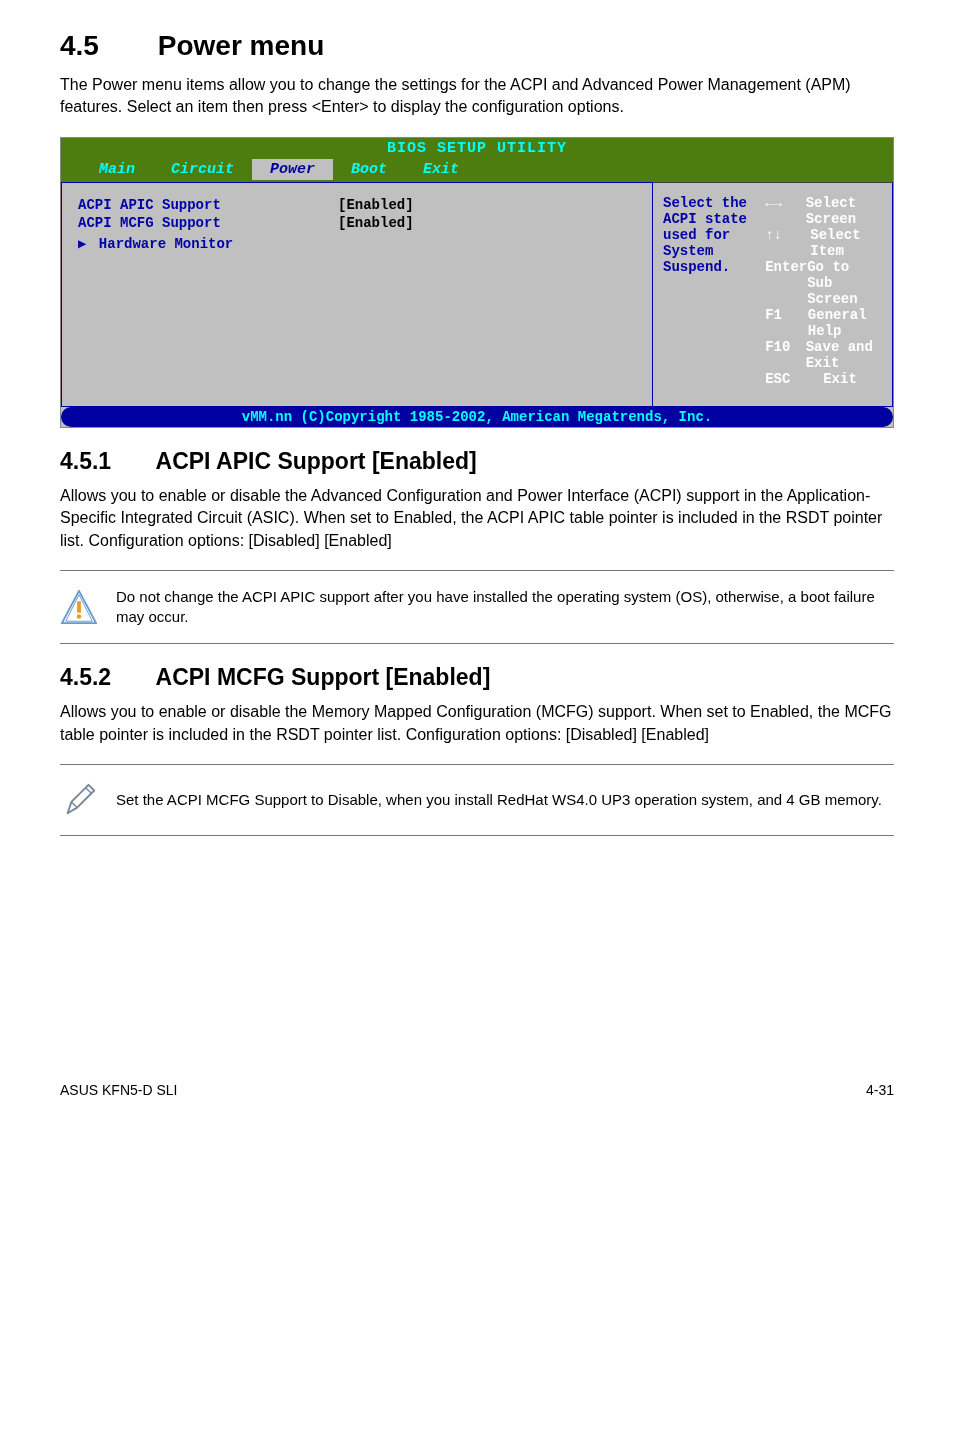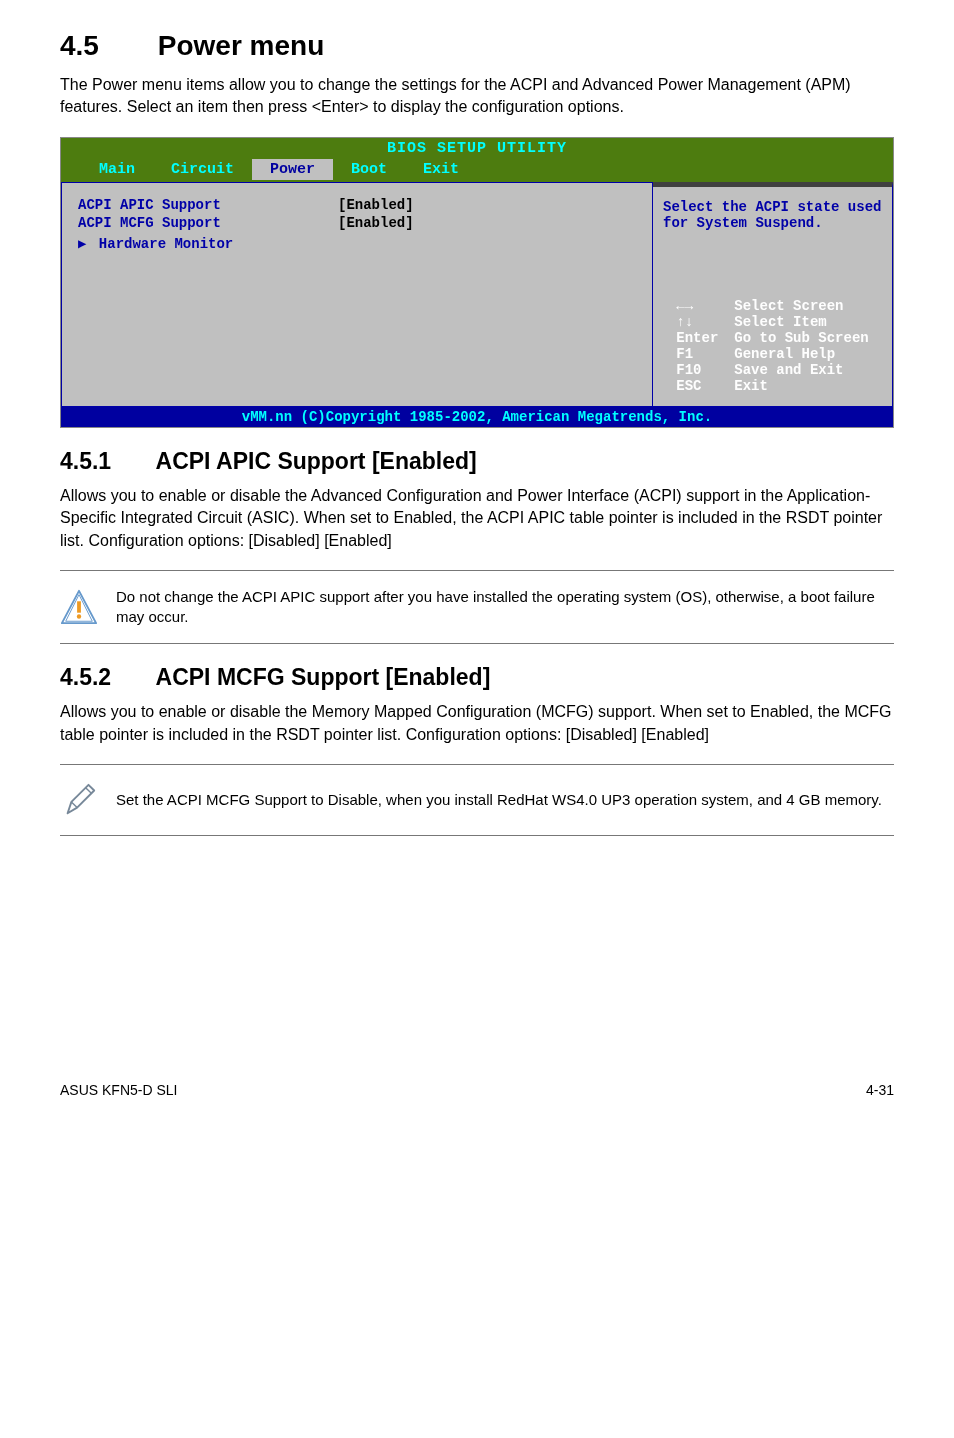--- a/index.html
+++ b/index.html
@@ -46,20 +46,21 @@
     .bios-title-row {
       text-align: center;
       color: #00ffff;
       padding: 2px 0;
       font-size: 15px;
       letter-spacing: 1px;
     }
     .bios-tabs {
       display: flex;
       padding: 0 20px 2px 20px;
+      font-style: italic;
     }
     .bios-tab {
       color: #00ffff;
       padding: 2px 18px;
       font-size: 15px;
     }
     .bios-tab.active {
       background: #c0c0c0;
       color: #0000a0;
     }
@@ -74,26 +75,24 @@
       border-right: 1px solid #0000a8;
       border-top: 1px solid #0000a8;
       border-left: 1px solid #0000a8;
       border-bottom: 1px solid #0000a8;
     }
     .bios-right {
       width: 240px;
       padding: 12px 10px;
       color: #0000a8;
       display: flex;
-      flex-direction: column;
       justify-content: space-between;
-      border-top: 5px solid #404040;
+      border-top: 1px solid #404040;
       border-right: 1px solid #0000a8;
       border-bottom: 1px solid #0000a8;
-      align-items: center;
     }
     .bios-row {
       display: flex;
       margin-bottom: 2px;
     }
     .bios-label {
       width: 260px;
     }
     .bios-value {
       color: #000000;
@@ -118,20 +117,21 @@
     }
     .legend-desc {
       color: #fefefe;
     }
     .bios-footer {
       background: #0000a0;
       color: #00ffff;
       text-align: center;
       padding: 2px 0;
       font-size: 14px;
+      border-radius: 10px;
     }
     .sub-heading {
       font-size: 23px;
       font-weight: bold;
       margin-bottom: 10px;
       margin-top: 6px;
     }
     .sub-num {
       display: inline-block;
       width: 90px;

